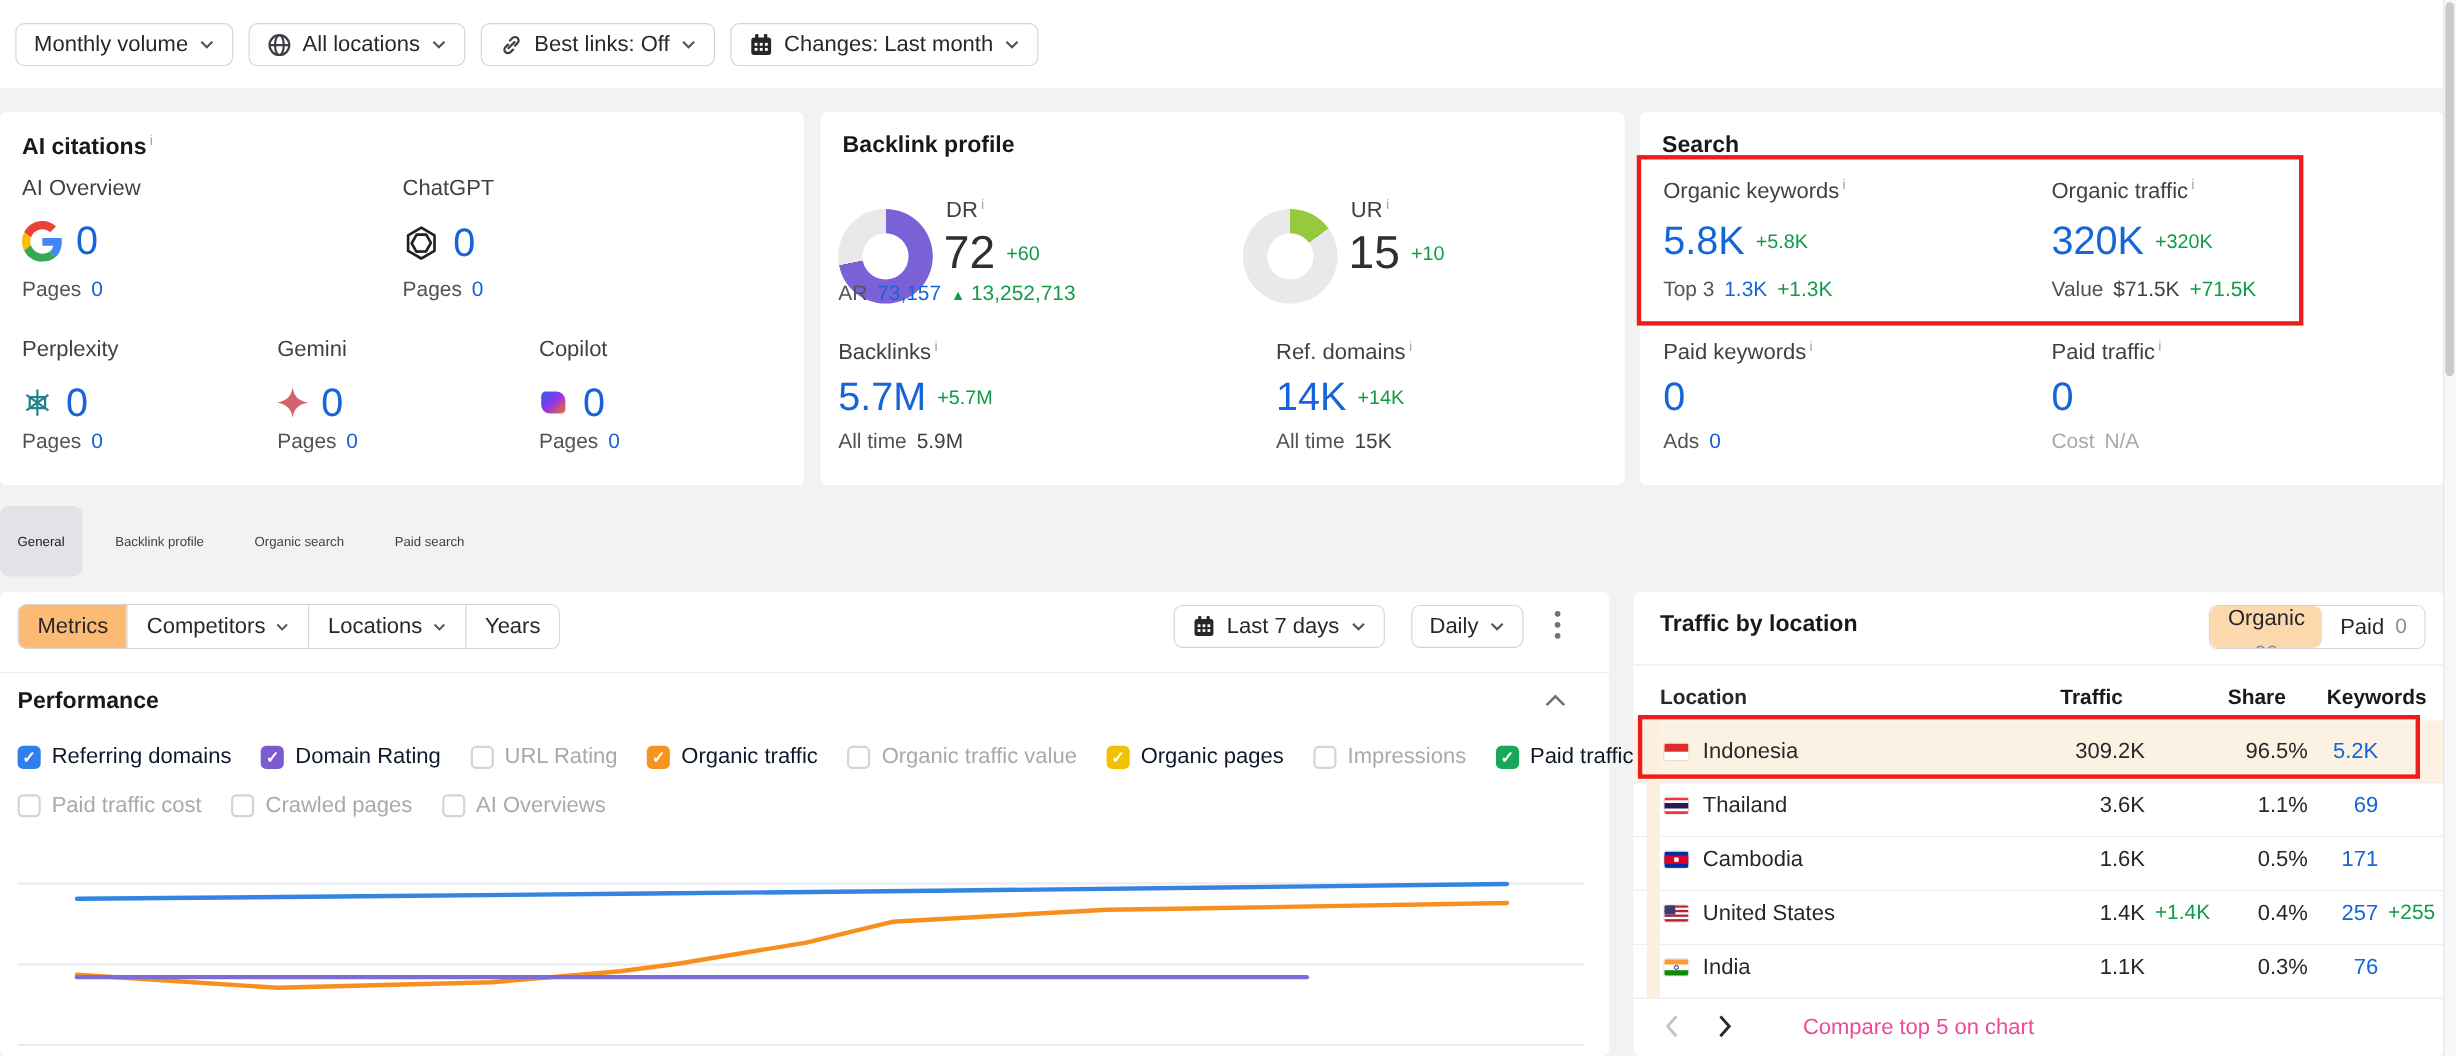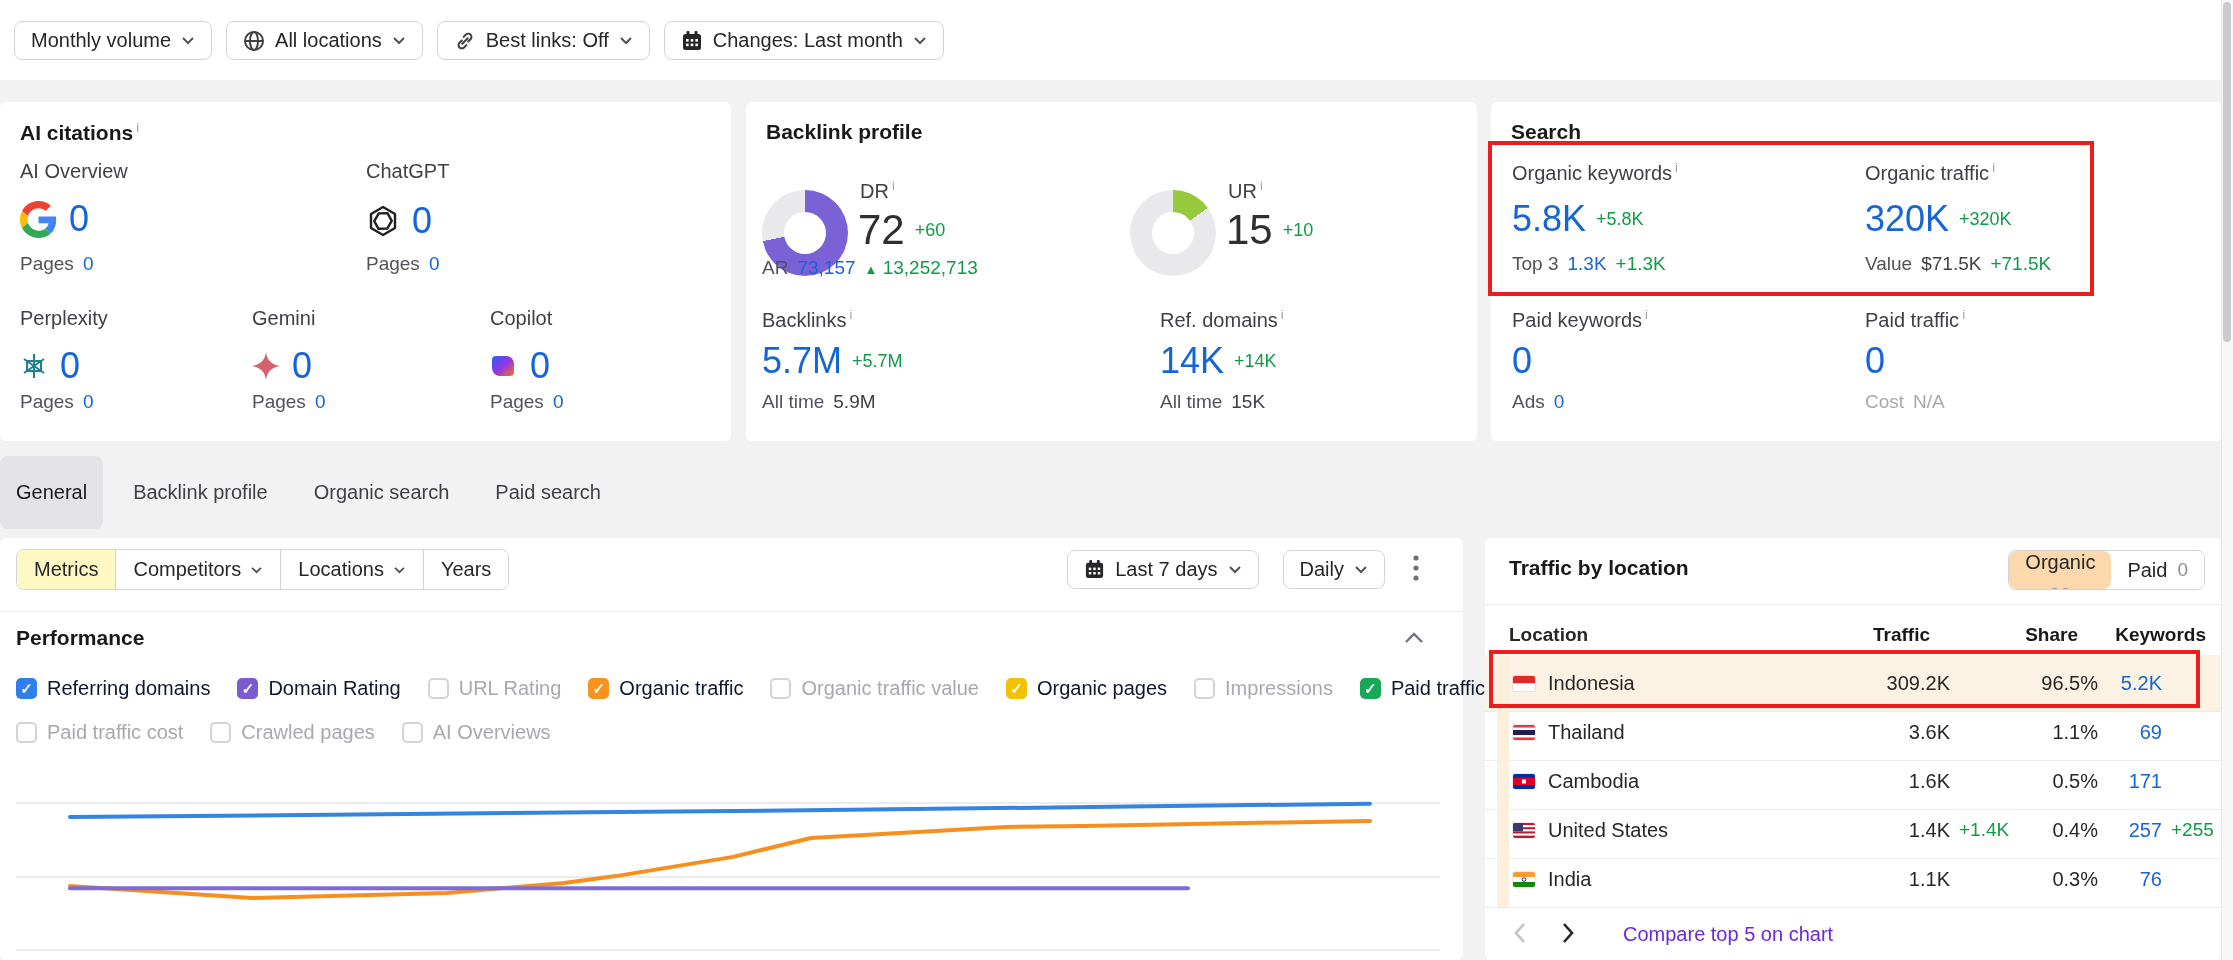--- a/index.html
+++ b/index.html
@@ -39,28 +39,28 @@
   .sub-green { color:#109b46; }
   .muted { color:#a8a8af !important; }
   .donut { position:absolute; width:86px; height:86px; border-radius:50%; }
   .donut::after { content:''; position:absolute; inset:22px; background:#fff; border-radius:50%; }
   
   .annotation { position:absolute; border:4px solid #ee1d1d; z-index:30; pointer-events:none; }
   .anno-search { left:1488px; top:141px; width:606px; height:155px; }
   .anno-indonesia { left:1489px; top:650px; width:711px; height:58px; }
   
   .tabs { position:absolute; left:0; top:470px; display:flex; align-items:center; gap:14px; height:44px; }
-  .tab { padding:25px 16px; font-size:20px; color:#3f3f46; border-radius:8px; cursor:pointer; white-space:nowrap; }
+  .tab { padding:25px 16px; font-size:12px; color:#3f3f46; border-radius:8px; cursor:pointer; white-space:nowrap; }
   .tab.active { background:#e3e3e7; color:#19191c; }
   
   .ctrl-row { position:absolute; left:16px; right:40px; top:11px; height:41px; display:flex; justify-content:space-between; align-items:center; }
   .seg { display:flex; border:1px solid #d4d4d8; border-radius:8px; overflow:hidden; height:41px; }
   .seg-item { display:flex; align-items:center; gap:9px; padding:0 17px; font-size:20px; color:#27272a; background:#fff; border-left:1px solid #d4d4d8; cursor:pointer; }
   .seg-item:first-child { border-left:none; }
-  .seg-item.active { background:#fef9c3;justify-content:center; }
+  .seg-item.active { background:#fdba74;justify-content:center; }
   .right-ctrls { display:flex; align-items:center; gap:24px; }
   .divider { position:absolute; left:0; right:0; height:1px; background:#ececef; }
   .perf-title { position:absolute; left:16px; top:88px; font-size:21px; font-weight:700; color:#19191c; }
   .collapse { position:absolute; right:39px; top:92px; cursor:pointer; }
   .cb-row { position:absolute; left:16px; display:flex; align-items:center; gap:27px; }
   .cb-item { display:flex; align-items:center; gap:10px; cursor:pointer; }
   .cb { width:21px; height:21px; border-radius:5px; border:2px solid #d4d4d8; background:#fff;
         display:flex; align-items:center; justify-content:center; color:#fff; font-size:15px; font-weight:700; }
   .cb .tick { display:none; }
   .cb.on { border:none; }
@@ -78,21 +78,21 @@
   .c-loc { flex:1 1 auto; display:flex; align-items:center; gap:13px; padding-left:28px; color:#27272a; }
   .c-tr  { flex:0 0 112px; text-align:right; }
   .c-trc { flex:0 0 68px; text-align:left; padding-left:9px; color:#109b46; font-size:19px; }
   .c-sh  { flex:0 0 80px; text-align:right; }
   .c-kw  { flex:0 0 64px; text-align:right; color:#1565d8; }
   .c-kwc { flex:0 0 60px; text-align:left; padding-left:9px; color:#109b46; font-size:19px; }
   .t-head .c-kw { color:#19191c; }
   .flag { width:22px; height:15px; border-radius:2px; flex:0 0 auto; box-shadow:0 0 0 1px rgba(0,0,0,.08); }
   .pager { position:absolute; left:24px; top:380px; display:flex; align-items:center; gap:26px; }
   .pg-btn { background:none; border:none; cursor:pointer; padding:4px; }
-  .compare { font-size:20px; color:#6d28d9; margin-left:18px; cursor:pointer; }
+  .compare { font-size:20px; color:#ec4899; margin-left:34px; cursor:pointer; }
   
   .eng-name { position:absolute; font-size:20px; color:#3f3f46; }
   .eng-val { position:absolute; display:flex; align-items:center; gap:12px; }
   
   .scrollbar { position:absolute; left:2221px; top:0; width:12px; height:960px; background:#f7f7f8; border-left:1px solid #e6e6e9; }
   .thumb { position:absolute; left:2px; top:2px; width:8px; height:340px; background:#c9c9ce; border-radius:4px; }
   .chart-wrap { position:absolute; left:0; top:232px; width:1463px; height:190px; }
 </style>
 </head>
 <body>

